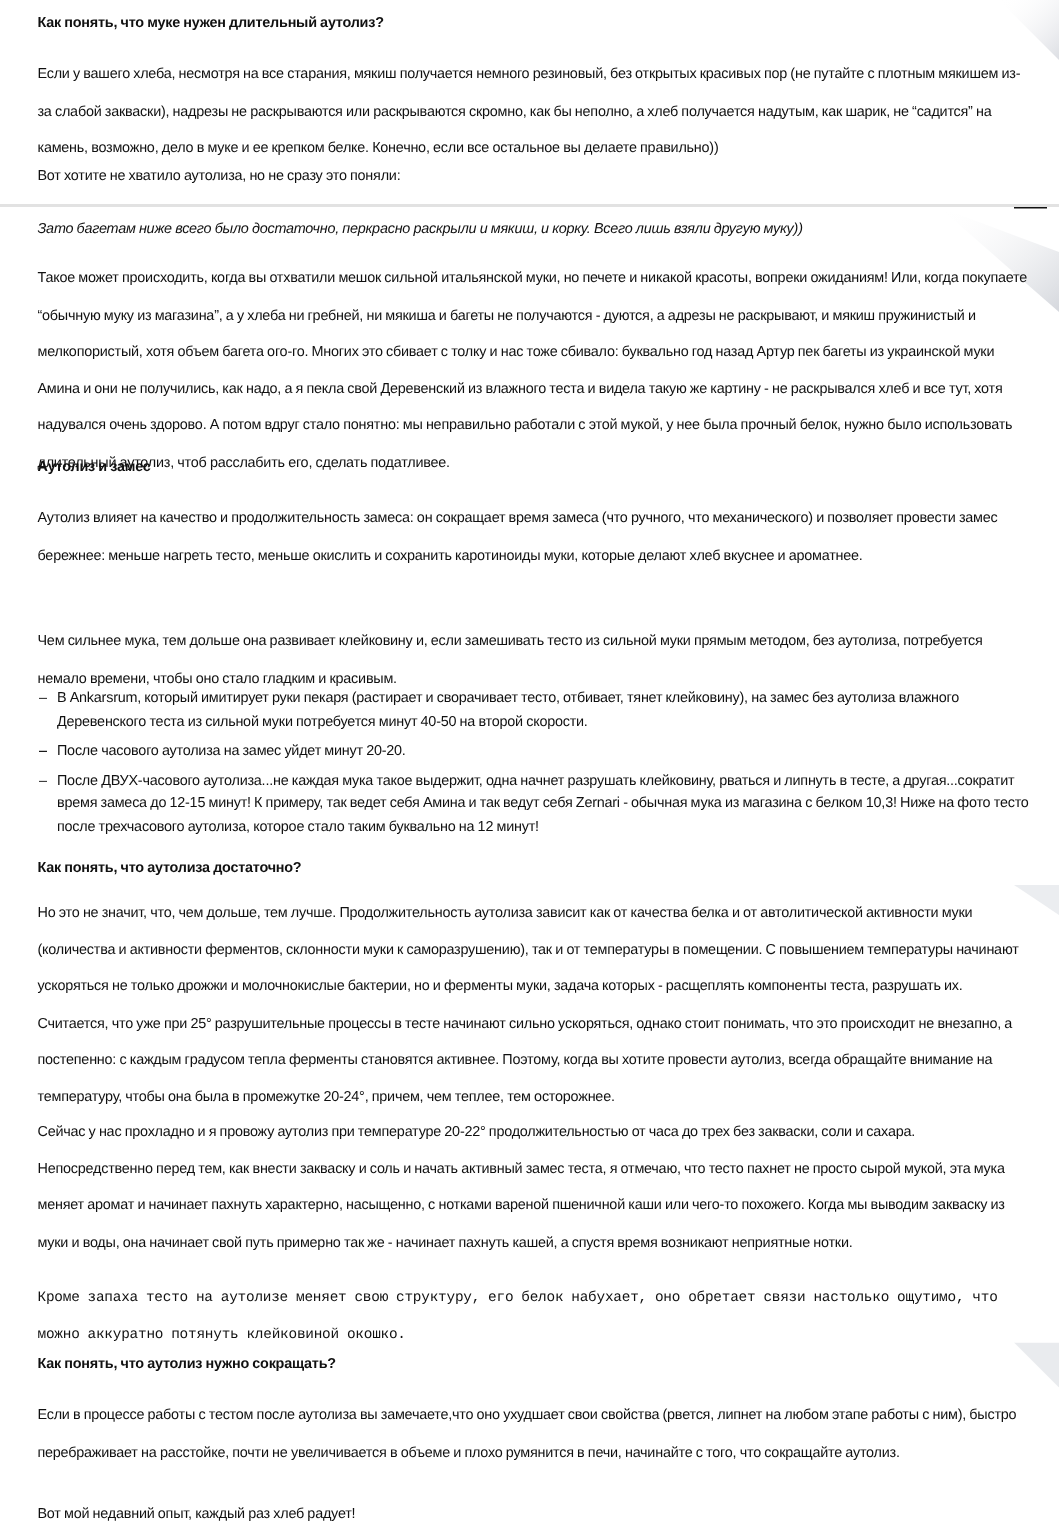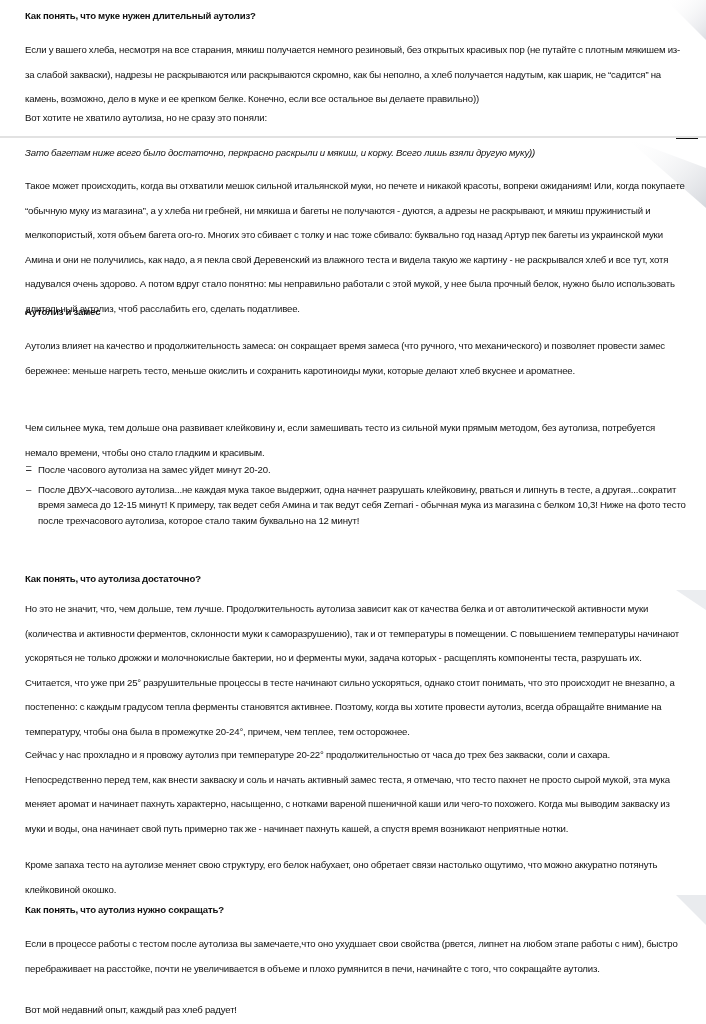--- a/index.html
+++ b/index.html
@@ -123,36 +123,37 @@
   <p class="block italic" style="top:141px;">Зато багетам ниже всего было достаточно, перкрасно раскрыли и мякиш, и корку. Всего лишь взяли другую муку))</p>
   <p class="block" style="top:174px;">Такое может происходить, когда вы отхватили мешок сильной итальянской муки, но печете и никакой красоты, вопреки ожиданиям! Или, когда покупаете “обычную муку из магазина”, а у хлеба ни гребней, ни мякиша и багеты не получаются - дуются, а адрезы не раскрывают, и мякиш пружинистый и мелкопористый, хотя объем багета ого-го. Многих это сбивает с толку и нас тоже сбивало: буквально год назад Артур пек багеты из украинской муки Амина и они не получились, как надо, а я пекла свой Деревенский из влажного теста и видела такую же картину - не раскрывался хлеб и все тут, хотя надувался очень здорово. А потом вдруг стало понятно: мы неправильно работали с этой мукой, у нее была прочный белок, нужно было использовать длительный аутолиз, чтоб расслабить его, сделать податливее.</p>
 
   <p class="block heading" style="top:300px;">Аутолиз и замес</p>
   <p class="block" style="top:334px;">Аутолиз влияет на качество и продолжительность замеса: он сокращает время замеса (что ручного, что механического) и позволяет провести замес бережнее: меньше нагреть тесто, меньше окислить и сохранить каротиноиды муки, которые делают хлеб вкуснее и ароматнее.</p>
   <p class="block" style="top:416px;">Чем сильнее мука, тем дольше она развивает клейковину и, если замешивать тесто из сильной муки прямым методом, без аутолиза, потребуется немало времени, чтобы оно стало гладким и красивым.</p>
 
   <ul class="dash-list" style="top:458px;">
     <li>
       <span class="dash">–</span>
+      <span>В Ankarsrum, который имитирует руки пекаря (растирает и сворачивает тесто, отбивает, тянет клейковину), на замес без аутолиза влажного Деревенского теста из сильной муки потребуется минут 40-50 на второй скорости.</span>
     </li>
     <li>
       <span class="dash">–</span>
     </li>
     <li>
       <span class="dash">–</span>
       <span>После часового аутолиза на замес уйдет минут 20-20.</span>
     </li>
     <li>
       <span class="dash">–</span>
       <span>После ДВУХ-часового аутолиза...не каждая мука такое выдержит, одна начнет разрушать клейковину, рваться и липнуть в тесте, а другая...сократит время замеса до 12-15 минут! К примеру, так ведет себя Амина и так ведут себя Zernari - обычная мука из магазина с белком 10,3! Ниже на фото тесто после трехчасового аутолиза, которое стало таким буквально на 12 минут!</span>
     </li>
   </ul>
 
   <p class="block heading" style="top:567px;">Как понять, что аутолиза достаточно?</p>
   <p class="block" style="top:597px;">Но это не значит, что, чем дольше, тем лучше. Продолжительность аутолиза зависит как от качества белка и от автолитической активности муки (количества и активности ферментов, склонности муки к саморазрушению), так и от температуры в помещении. С повышением температуры начинают ускоряться не только дрожжи и молочнокислые бактерии, но и ферменты муки, задача которых - расщеплять компоненты теста, разрушать их. Считается, что уже при 25° разрушительные процессы в тесте начинают сильно ускоряться, однако стоит понимать, что это происходит не внезапно, а постепенно: с каждым градусом тепла ферменты становятся активнее. Поэтому, когда вы хотите провести аутолиз, всегда обращайте внимание на температуру, чтобы она была в промежутке 20-24°, причем, чем теплее, тем осторожнее.</p>
   <p class="block" style="top:743px;">Сейчас у нас прохладно и я провожу аутолиз при температуре 20-22° продолжительностью от часа до трех без закваски, соли и сахара. Непосредственно перед тем, как внести закваску и соль и начать активный замес теста, я отмечаю, что тесто пахнет не просто сырой мукой, эта мука меняет аромат и начинает пахнуть характерно, насыщенно, с нотками вареной пшеничной каши или чего-то похожего. Когда мы выводим закваску из муки и воды, она начинает свой путь примерно так же - начинает пахнуть кашей, а спустя время возникают неприятные нотки.</p>
-  <p class="block" style="top:853px;">Кроме запаха тесто на аутолизе меняет свою структуру, его белок набухает, оно обретает связи настолько ощутимо, что можно аккуратно потянуть клейковиной окошко.</p>
+  <p class="block" style="top:853px;font-family:Liberation Mono, monospace;">Кроме запаха тесто на аутолизе меняет свою структуру, его белок набухает, оно обретает связи настолько ощутимо, что можно аккуратно потянуть клейковиной окошко.</p>
 
   <p class="block heading" style="top:898px;">Как понять, что аутолиз нужно сокращать?</p>
   <p class="block" style="top:998px;">Вот мой недавний опыт, каждый раз хлеб радует!</p>
   <p class="block" style="top:932px;">Если в процессе работы с тестом после аутолиза вы замечаете,что оно ухудшает свои свойства (рвется, липнет на любом этапе работы с ним), быстро перебраживает на расстойке, почти не увеличивается в объеме и плохо румянится в печи, начинайте с того, что сокращайте аутолиз.</p>
 
 </div>
 
 </body></html>

